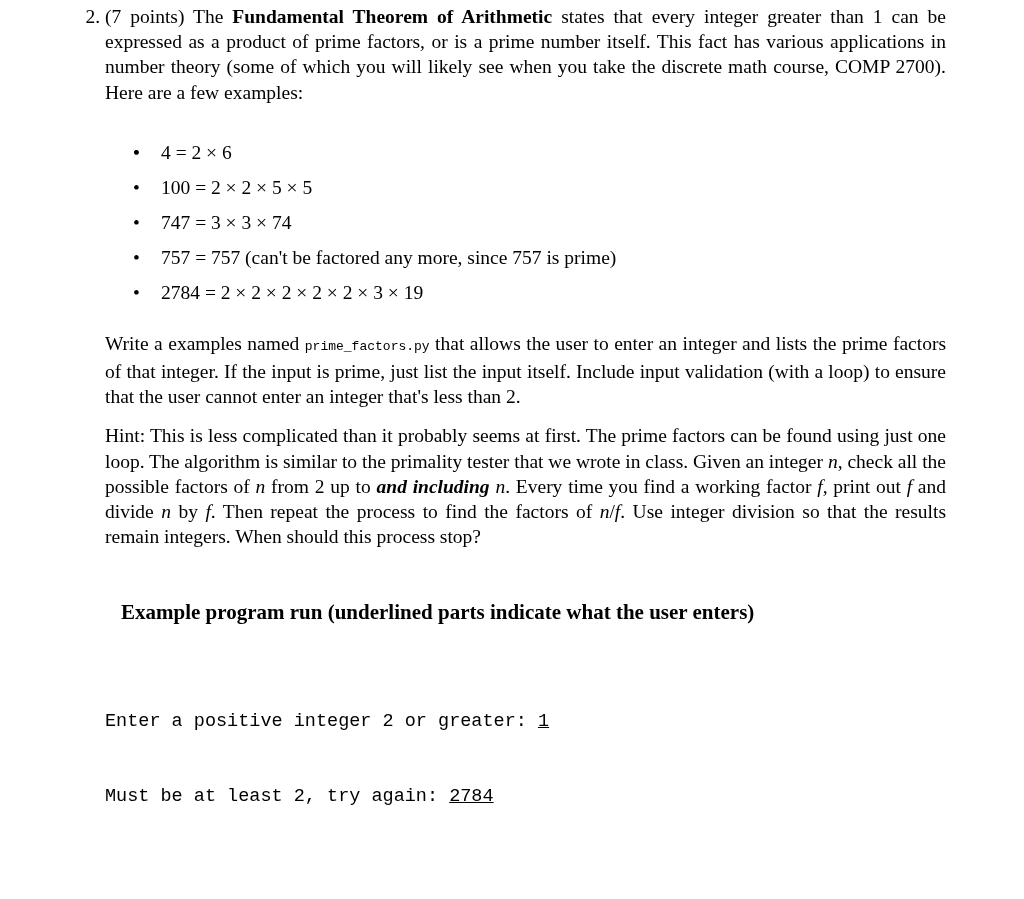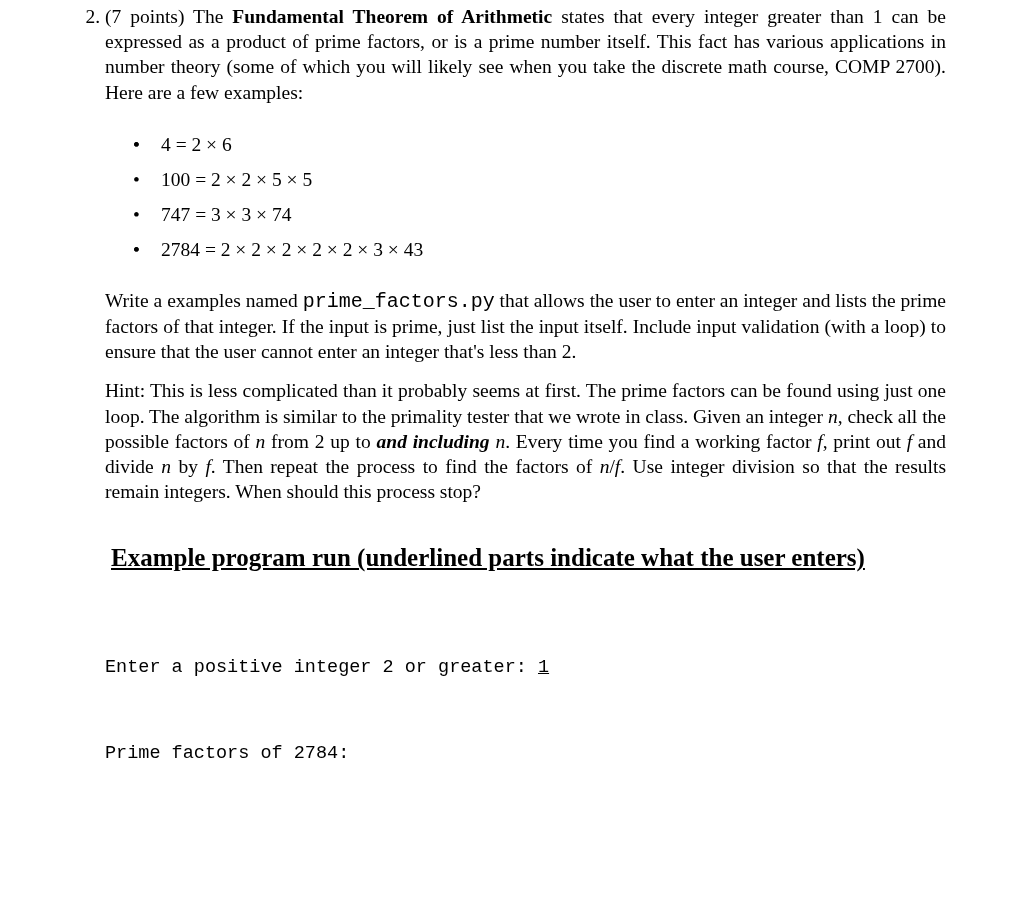--- a/index.html
+++ b/index.html
@@ -48,21 +48,21 @@
 
   p.para {
     margin: 0;
     font-size: 19.5px;
     line-height: 25.2px;
     text-align: justify;
     text-justify: inter-word;
     hyphens: none;
   }
 
-  p.para.intro { margin-bottom: 0; }
+  p.para.intro { margin-bottom: 8px; }
 
   .spacer-lg { height: 17px; }
   .spacer-md { height: 14px; }
   .spacer-sm { height: 9px; }
   .spacer-xl { height: 26px; }
 
   
   ul.examples {
     list-style: none;
     margin: 0;
@@ -90,44 +90,43 @@
   .mi {
     font-family: "Liberation Serif", "DejaVu Serif", serif;
     font-style: italic;
   }
   .mop { font-style: normal; }
   .emph { font-style: italic; font-weight: bold; }
   b, .bold { font-weight: bold; }
 
   code, .mono {
     font-family: "Liberation Mono", "DejaVu Sans Mono", monospace;
-    font-size: 20px;
+    font-size: 13px;
     letter-spacing: 0;
   }
 
   
   .example-heading {
-    font-size: 25px;
+    font-size: 21px;
     font-weight: bold;
     line-height: 25px;
-    margin: 6px;
-    text-decoration: underline;
+    margin: 16px;
   }
 
   
   .transcript {
     margin: 0;
     padding: 0;
     font-family: "Liberation Mono", "DejaVu Mono", "DejaVu Sans Mono", monospace;
     font-size: 18.5px;
     line-height: 25.2px;
     white-space: pre;
     color: #000;
   }
-  .transcript .line { white-space: pre; margin-top: 11px; }
+  .transcript .line { white-space: pre; }
   .transcript .userinput { text-decoration: underline; }
 </style>
 </head>
 <body>
 
 <div class="page">
 
   <div class="problem">
 
     <div class="prob-number">2.</div>
@@ -149,45 +148,46 @@
         <li>
           <span class="bullet">•</span>
           <span>100 = 2 × 2 × 5 × 5</span>
         </li>
         <li>
           <span class="bullet">•</span>
           <span>747 = 3 × 3 × 74</span>
         </li>
         <li>
           <span class="bullet">•</span>
+          <span>757 = 757 (can't be factored any more, since 757 is prime)</span>
         </li>
         <li>
           <span class="bullet">•</span>
-          <span>2784 = 2 × 2 × 2 × 2 × 2 × 3 × 43</span>
+          <span>2784 = 2 × 2 × 2 × 2 × 2 × 3 × 19</span>
         </li>
       </ul>
 
       <div class="spacer-xl"></div>
 
       <p class="para"><span>Write a examples named </span><code class="mono">prime_factors.py</code><span> that allows the user to enter an integer and lists the prime factors of that integer.  If the input is prime, just list the input itself.  Include input validation (with a loop) to ensure that the user cannot enter an integer that's less than 2.</span></p>
 
       <div class="spacer-md"></div>
 
       <p class="para"><span>Hint: This is less complicated than it probably seems at first.  The prime factors can be found using just one loop.  The algorithm is similar to the primality tester that we wrote in class.  Given an integer </span><span class="mi">n</span><span>, check all the possible factors of </span><span class="mi">n</span><span> from 2 up to </span><span class="emph">and including</span><span> </span><span class="mi">n</span><span>.  Every time you find a working factor </span><span class="mi">f</span><span>, print out </span><span class="mi">f</span><span> and divide </span><span class="mi">n</span><span> by </span><span class="mi">f</span><span>.  Then repeat the process to find the factors of </span><span class="mi">n</span><span class="mop">/</span><span class="mi">f</span><span>.  Use integer division so that the results remain integers.  When should this process stop?</span></p>
 
       <div class="spacer-xl"></div>
       <div class="spacer-sm"></div>
 
       <p class="example-heading">Example program run (underlined parts indicate what the user enters)</p>
 
       <div class="spacer-lg"></div>
 
       <div class="transcript">
         <div class="line"><span>Enter a positive integer 2 or greater: </span><span class="userinput">1</span></div>
-        <div class="line"><span>Prime factors of 2784:</span></div>
+        <div class="line"><span>Must be at least 2, try again: </span><span class="userinput">2784</span></div>
         
         
         
         
         
         
         
       </div>
 
     </div>

